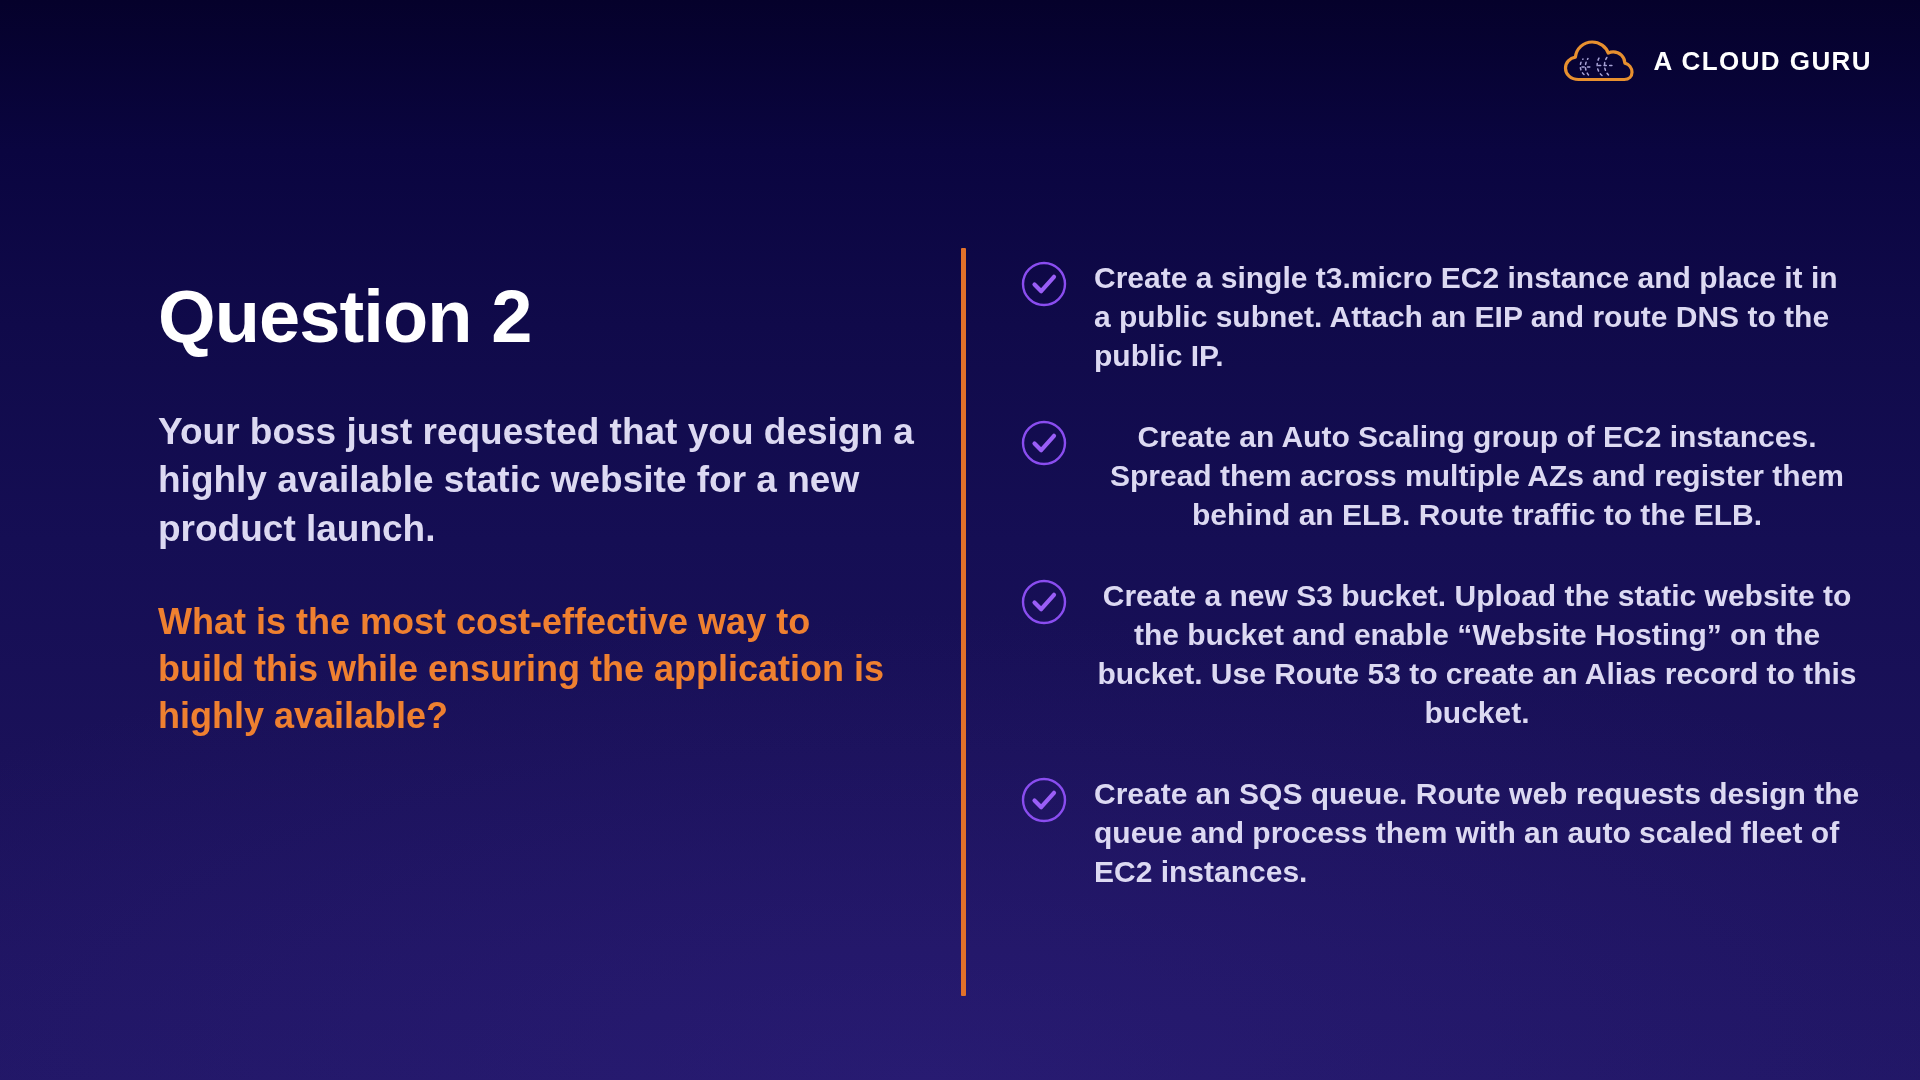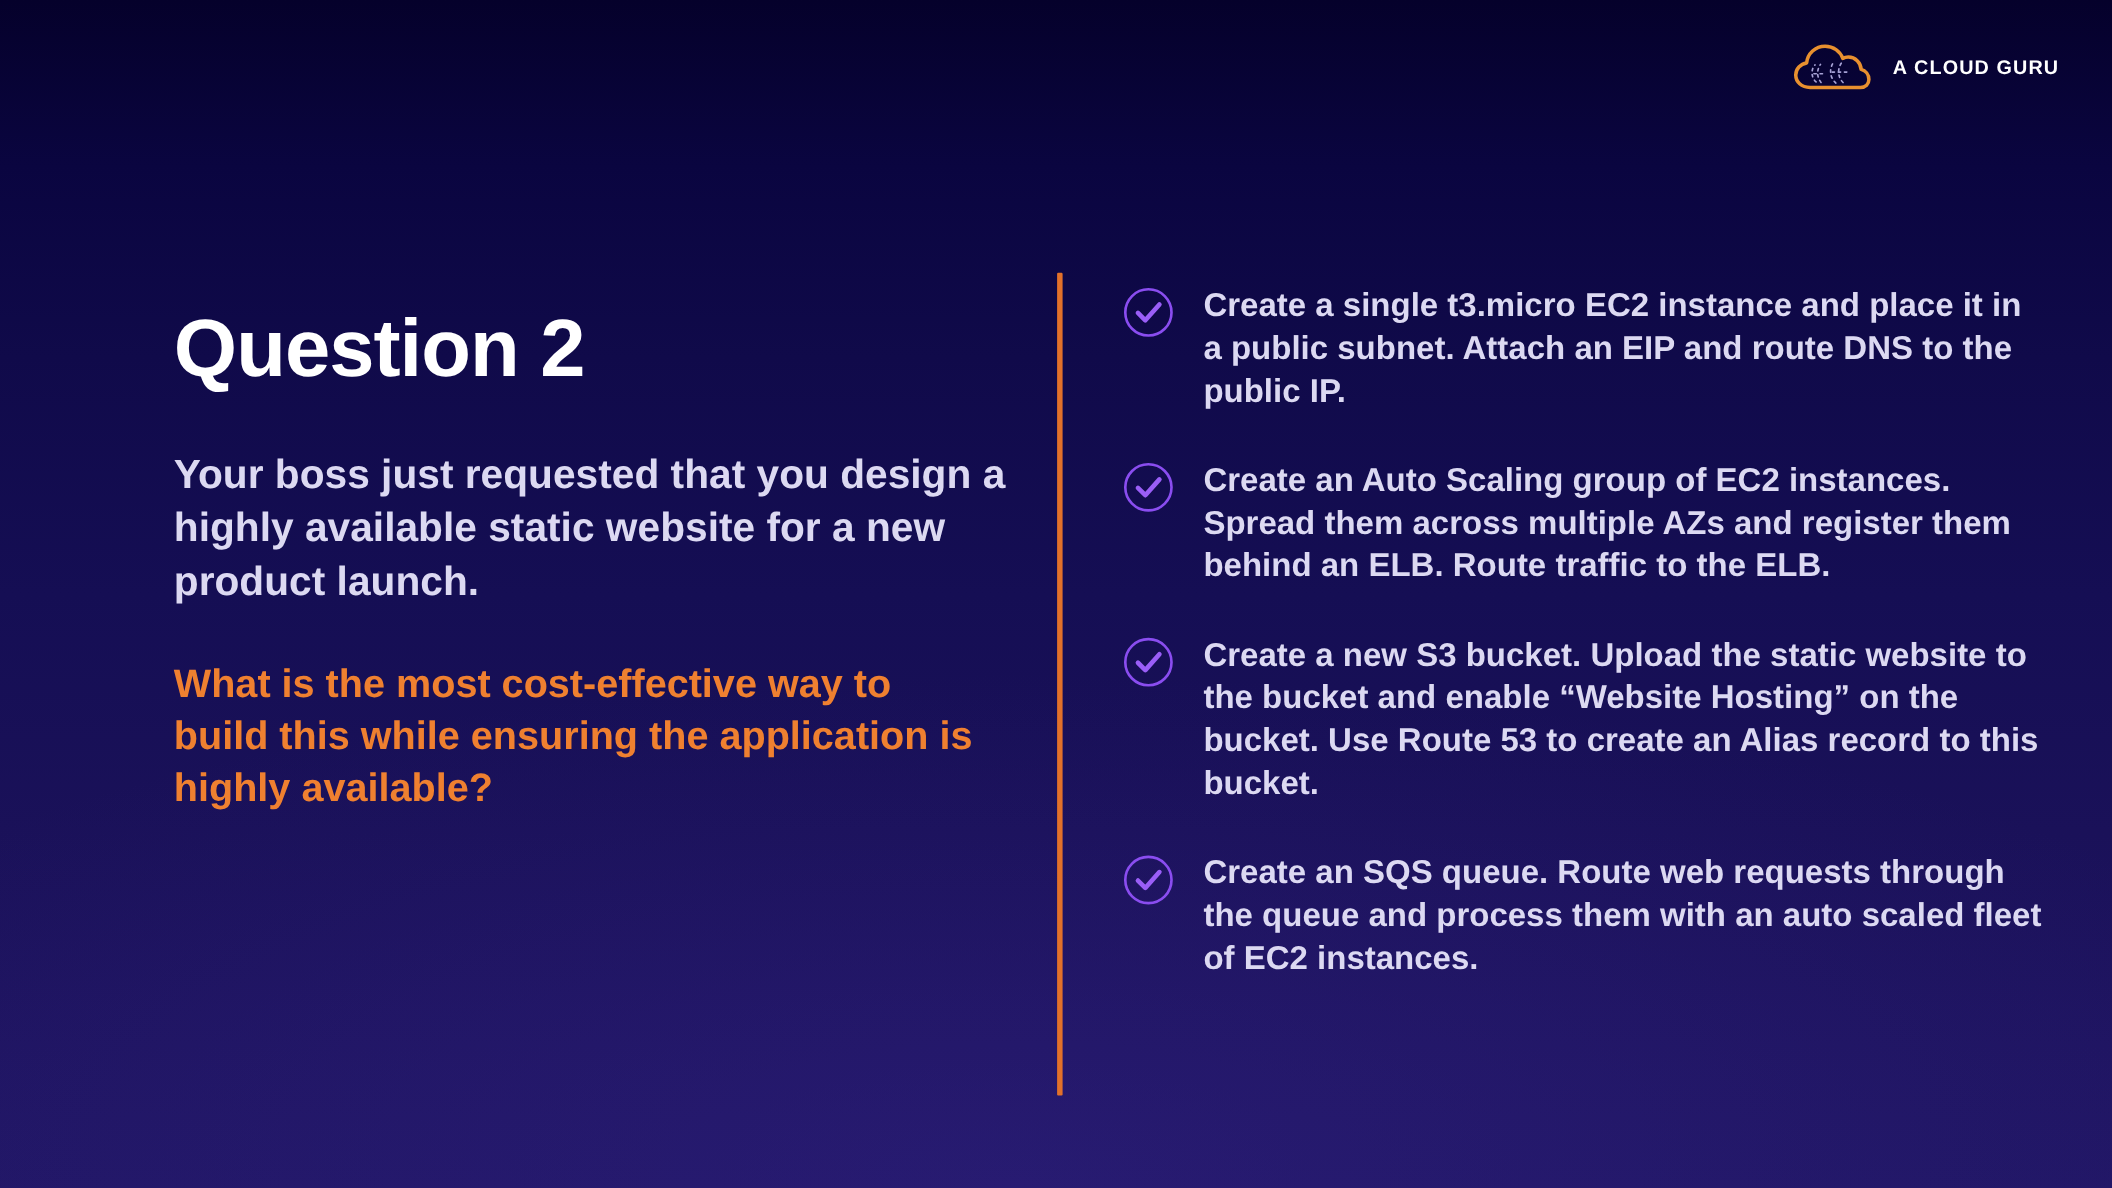--- a/index.html
+++ b/index.html
@@ -55,21 +55,21 @@
     gap:18px;
     z-index:5;
   }
   .brand-mark {
     width:74px;
     height:46px;
     display:block;
   }
   .brand-name {
     color:#ffffff;
-    font-size:18px;
+    font-size:26px;
     font-weight:bold;
     letter-spacing:0.055em;
     white-space:nowrap;
   }
 
   
   .content {
     position:absolute;
     left:0; top:0;
     width:1920px;
@@ -153,21 +153,21 @@
   }
 
   .answer-text {
     color:#dcd9f2;
     font-size:30px;
     line-height:1.30;
     font-weight:bold;
     max-width:770px;
   }
 
-  .a2 .answer-text, .a3 .answer-text { max-width:775px; }
+  .a2 .answer-text, .a3 .answer-text { max-width:775px;text-align:center; }
 </style>
 </head>
 <body>
 
 <div class="slide">
 
   <div class="brand">
     <span class="brand-mark-wrap">
       <svg class="brand-mark" viewBox="0 0 74 46" fill="none" xmlns="http://www.w3.org/2000/svg">
         <path d="M16.5 41.5 C8.6 41.5 3.5 36.4 3.5 30.2 C3.5 24.6 7.8 20.1 13.4 19.2 C14.2 10.6 21.4 4.0 30.2 4.0 C37.6 4.0 43.9 8.6 46.3 15.1 C47.8 14.3 49.5 13.9 51.3 13.9 C57.6 13.9 62.7 18.9 62.9 25.1 C67.0 26.2 70.0 29.9 70.0 34.3 C70.0 38.3 67.0 41.5 62.3 41.5 Z" stroke="#e8902f" stroke-width="3.2" stroke-linejoin="round"></path>
@@ -227,20 +227,20 @@
           <span class="answer-text">Create a new S3 bucket. Upload the static website to the bucket and enable “Website Hosting” on the bucket. Use Route 53 to create an Alias record to this bucket.</span>
         </div>
 
         <div class="answer a4">
           <span>
             <svg class="check-icon" viewBox="0 0 48 48" fill="none" xmlns="http://www.w3.org/2000/svg">
               <circle cx="24" cy="24" r="21" stroke="#8a4df0" stroke-width="2.4"></circle>
               <path d="M14.5 24.5 L21.2 31.2 L34.0 16.8" stroke="#9a5ef7" stroke-width="4.2" stroke-linecap="round" stroke-linejoin="round"></path>
             </svg>
           </span>
-          <span class="answer-text">Create an SQS queue. Route web requests through the queue and process them with an auto scaled fleet of EC2 instances.</span>
+          <span class="answer-text">Create an SQS queue. Route web requests design the queue and process them with an auto scaled fleet of EC2 instances.</span>
         </div>
 
       </div>
     </div>
 
   </div>
 </div>
 
 </body></html>

